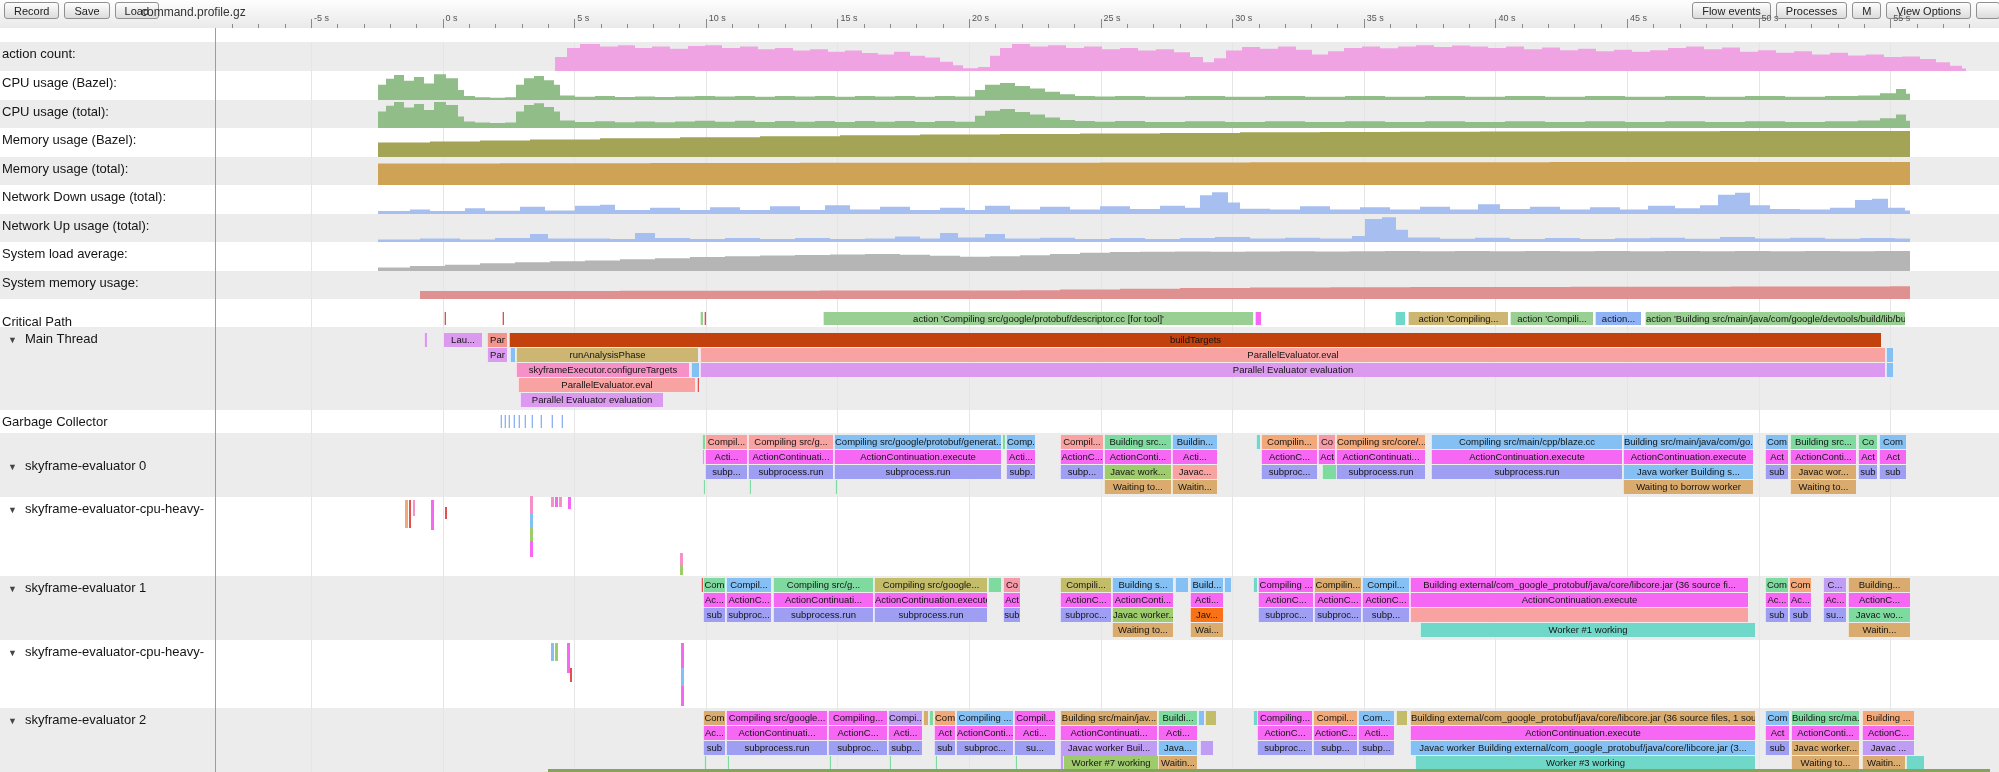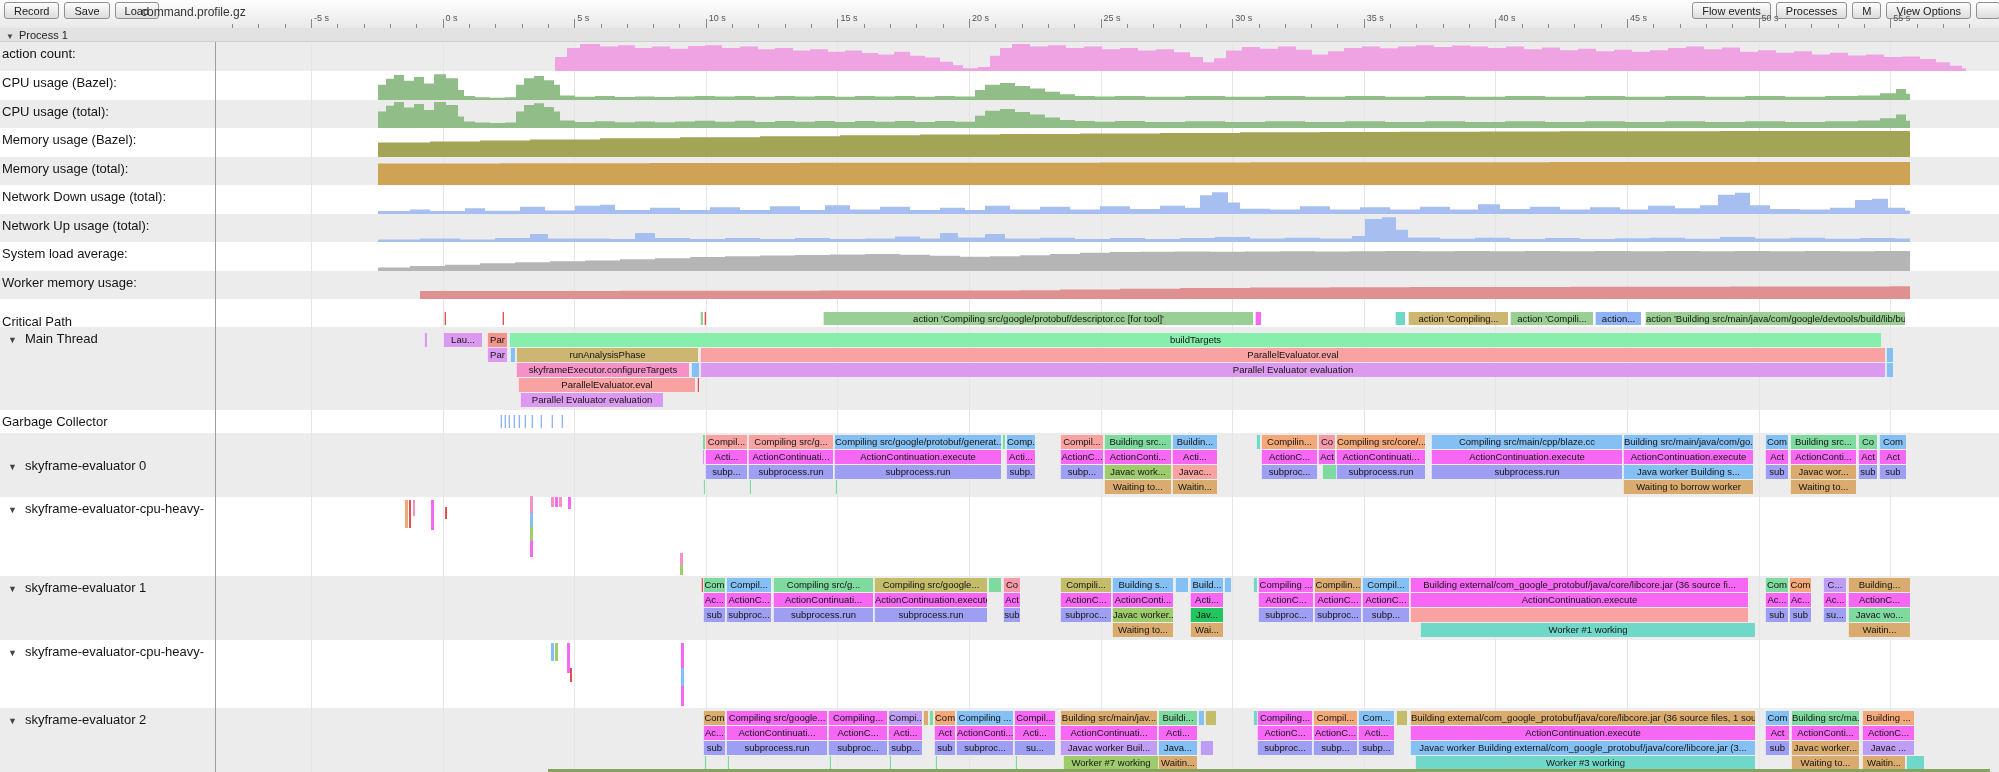--- a/index.html
+++ b/index.html
@@ -118,21 +118,20 @@
       <div class="rtick" style="left: 1568.92px; height: 4px;"></div>
       <div class="rtick" style="left: 1595.24px; height: 4px;"></div>
       <div class="rtick" style="left: 1621.56px; height: 4px;"></div>
       <div class="rtick" style="left: 1647.88px; height: 4px;"></div>
       <div class="rtick" style="left: 1674.2px; height: 9px;"></div>
       <div class="rlabel" style="left: 1677.2px;">55 s</div>
       <div class="rtick" style="left: 1700.52px; height: 4px;"></div>
       <div class="rtick" style="left: 1726.84px; height: 4px;"></div>
       <div class="rtick" style="left: 1753.16px; height: 4px;"></div>
     </div>
-  <div id="process-header"><span class="arr">▼</span><span>Process 1</span></div>
   <div class="layer" id="bands-layer">
       <div class="band" style="top: 42px; height: 29px; background: rgb(236, 236, 236);"></div>
       <div class="band" style="top: 71px; height: 29px; background: rgb(255, 255, 255);"></div>
       <div class="band" style="top: 100px; height: 28px; background: rgb(236, 236, 236);"></div>
       <div class="band" style="top: 128px; height: 29px; background: rgb(255, 255, 255);"></div>
       <div class="band" style="top: 157px; height: 28px; background: rgb(236, 236, 236);"></div>
       <div class="band" style="top: 185px; height: 29px; background: rgb(255, 255, 255);"></div>
       <div class="band" style="top: 214px; height: 28px; background: rgb(236, 236, 236);"></div>
       <div class="band" style="top: 242px; height: 29px; background: rgb(255, 255, 255);"></div>
       <div class="band" style="top: 271px; height: 28px; background: rgb(236, 236, 236);"></div>
@@ -195,21 +194,21 @@
       <div class="bar" style="left: 823px; top: 312px; width: 430px; height: 13px; line-height: 13px; background: rgb(153, 207, 146);">action 'Compiling src/google/protobuf/descriptor.cc [for tool]'</div>
       <div class="bar" style="left: 1255px; top: 312px; width: 6px; height: 13px; line-height: 13px; background: rgb(246, 104, 243);"></div>
       <div class="bar" style="left: 1395px; top: 312px; width: 10px; height: 13px; line-height: 13px; background: rgb(111, 216, 200);"></div>
       <div class="bar" style="left: 1408px; top: 312px; width: 100px; height: 13px; line-height: 13px; background: rgb(205, 182, 113);">action 'Compiling...</div>
       <div class="bar" style="left: 1510px; top: 312px; width: 83px; height: 13px; line-height: 13px; background: rgb(153, 207, 146);">action 'Compili...</div>
       <div class="bar" style="left: 1595px; top: 312px; width: 46px; height: 13px; line-height: 13px; background: rgb(143, 178, 245);">action...</div>
       <div class="bar" style="left: 1645px; top: 312px; width: 260px; height: 13px; line-height: 13px; background: rgb(153, 207, 146);">action 'Building src/main/java/com/google/devtools/build/lib/buildeventst...</div>
       <div class="bar" style="left: 424px; top: 333px; width: 3px; height: 14px; line-height: 14px; background: rgb(220, 153, 240);"></div>
       <div class="bar" style="left: 443px; top: 333px; width: 39px; height: 14px; line-height: 14px; background: rgb(220, 153, 240);">Lau...</div>
       <div class="bar" style="left: 487px; top: 333px; width: 20px; height: 14px; line-height: 14px; background: rgb(242, 147, 140);">Par</div>
-      <div class="bar" style="left: 509px; top: 333px; width: 1372px; height: 14px; line-height: 14px; background: #86efac;">buildTargets</div>
+      <div class="bar" style="left: 509px; top: 333px; width: 1372px; height: 14px; line-height: 14px; background: #c2410c;">buildTargets</div>
       <div class="bar" style="left: 487px; top: 348px; width: 20px; height: 14px; line-height: 14px; background: rgb(220, 153, 240);">Par</div>
       <div class="bar" style="left: 510px; top: 348px; width: 5px; height: 14px; line-height: 14px; background: rgb(132, 192, 244);"></div>
       <div class="bar" style="left: 516px; top: 348px; width: 182px; height: 14px; line-height: 14px; background: rgb(205, 182, 113);">runAnalysisPhase</div>
       <div class="bar" style="left: 700px; top: 348px; width: 1185px; height: 14px; line-height: 14px; background: rgb(248, 162, 162);">ParallelEvaluator.eval</div>
       <div class="bar" style="left: 1886px; top: 348px; width: 7px; height: 14px; line-height: 14px; background: rgb(132, 192, 244);"></div>
       <div class="bar" style="left: 516px; top: 363px; width: 173px; height: 14px; line-height: 14px; background: rgb(245, 145, 199);">skyframeExecutor.configureTargets</div>
       <div class="bar" style="left: 691px; top: 363px; width: 8px; height: 14px; line-height: 14px; background: rgb(132, 192, 244);"></div>
       <div class="bar" style="left: 700px; top: 363px; width: 1185px; height: 14px; line-height: 14px; background: rgb(220, 153, 240);">Parallel Evaluator evaluation</div>
       <div class="bar" style="left: 1886px; top: 363px; width: 7px; height: 14px; line-height: 14px; background: rgb(132, 192, 244);"></div>
       <div class="bar" style="left: 518px; top: 378px; width: 177px; height: 14px; line-height: 14px; background: rgb(248, 162, 162);">ParallelEvaluator.eval</div>
@@ -321,21 +320,21 @@
       <div class="bar" style="left: 1789px; top: 593px; width: 22px; height: 14px; line-height: 14px; background: rgb(246, 104, 243);">Ac...</div>
       <div class="bar" style="left: 1823px; top: 593px; width: 23px; height: 14px; line-height: 14px; background: rgb(246, 104, 243);">Ac...</div>
       <div class="bar" style="left: 1848px; top: 593px; width: 62px; height: 14px; line-height: 14px; background: rgb(246, 104, 243);">ActionC...</div>
       <div class="bar" style="left: 703px; top: 608px; width: 22px; height: 14px; line-height: 14px; background: rgb(158, 158, 242);">sub</div>
       <div class="bar" style="left: 726px; top: 608px; width: 45px; height: 14px; line-height: 14px; background: rgb(158, 158, 242);">subproc...</div>
       <div class="bar" style="left: 773px; top: 608px; width: 100px; height: 14px; line-height: 14px; background: rgb(158, 158, 242);">subprocess.run</div>
       <div class="bar" style="left: 874px; top: 608px; width: 113px; height: 14px; line-height: 14px; background: rgb(158, 158, 242);">subprocess.run</div>
       <div class="bar" style="left: 1003px; top: 608px; width: 17px; height: 14px; line-height: 14px; background: rgb(158, 158, 242);">sub</div>
       <div class="bar" style="left: 1060px; top: 608px; width: 51px; height: 14px; line-height: 14px; background: rgb(158, 158, 242);">subproc...</div>
       <div class="bar" style="left: 1112px; top: 608px; width: 61px; height: 14px; line-height: 14px; background: rgb(158, 203, 107);">Javac worker...</div>
-      <div class="bar" style="left: 1190px; top: 608px; width: 33px; height: 14px; line-height: 14px; background: #22c55e;">Jav...</div>
+      <div class="bar" style="left: 1190px; top: 608px; width: 33px; height: 14px; line-height: 14px; background: #f97316;">Jav...</div>
       <div class="bar" style="left: 1258px; top: 608px; width: 55px; height: 14px; line-height: 14px; background: rgb(158, 158, 242);">subproc...</div>
       <div class="bar" style="left: 1314px; top: 608px; width: 47px; height: 14px; line-height: 14px; background: rgb(158, 158, 242);">subproc...</div>
       <div class="bar" style="left: 1362px; top: 608px; width: 47px; height: 14px; line-height: 14px; background: rgb(158, 158, 242);">subp...</div>
       <div class="bar" style="left: 1410px; top: 608px; width: 338px; height: 14px; line-height: 14px; background: rgb(248, 162, 162);"></div>
       <div class="bar" style="left: 1765px; top: 608px; width: 23px; height: 14px; line-height: 14px; background: rgb(158, 158, 242);">sub</div>
       <div class="bar" style="left: 1789px; top: 608px; width: 22px; height: 14px; line-height: 14px; background: rgb(158, 158, 242);">sub</div>
       <div class="bar" style="left: 1823px; top: 608px; width: 23px; height: 14px; line-height: 14px; background: rgb(158, 158, 242);">su...</div>
       <div class="bar" style="left: 1848px; top: 608px; width: 62px; height: 14px; line-height: 14px; background: rgb(126, 218, 159);">Javac wo...</div>
       <div class="bar" style="left: 1112px; top: 623px; width: 61px; height: 14px; line-height: 14px; background: rgb(217, 171, 110);">Waiting to...</div>
       <div class="bar" style="left: 1190px; top: 623px; width: 33px; height: 14px; line-height: 14px; background: rgb(217, 171, 110);">Wai...</div>
@@ -379,21 +378,21 @@
       <div class="bar" style="left: 1765px; top: 726px; width: 24px; height: 14px; line-height: 14px; background: rgb(246, 104, 243);">Act</div>
       <div class="bar" style="left: 1791px; top: 726px; width: 68px; height: 14px; line-height: 14px; background: rgb(246, 104, 243);">ActionConti...</div>
       <div class="bar" style="left: 1862px; top: 726px; width: 52px; height: 14px; line-height: 14px; background: rgb(246, 104, 243);">ActionC...</div>
       <div class="bar" style="left: 703px; top: 741px; width: 22px; height: 14px; line-height: 14px; background: rgb(158, 158, 242);">sub</div>
       <div class="bar" style="left: 726px; top: 741px; width: 101px; height: 14px; line-height: 14px; background: rgb(158, 158, 242);">subprocess.run</div>
       <div class="bar" style="left: 828px; top: 741px; width: 59px; height: 14px; line-height: 14px; background: rgb(158, 158, 242);">subproc...</div>
       <div class="bar" style="left: 888px; top: 741px; width: 34px; height: 14px; line-height: 14px; background: rgb(158, 158, 242);">subp...</div>
       <div class="bar" style="left: 934px; top: 741px; width: 21px; height: 14px; line-height: 14px; background: rgb(158, 158, 242);">sub</div>
       <div class="bar" style="left: 956px; top: 741px; width: 57px; height: 14px; line-height: 14px; background: rgb(158, 158, 242);">subproc...</div>
       <div class="bar" style="left: 1014px; top: 741px; width: 41px; height: 14px; line-height: 14px; background: rgb(158, 158, 242);">su...</div>
-      <div class="bar" style="left: 1060px; top: 741px; width: 97px; height: 14px; line-height: 14px; background: rgb(192, 157, 245);">Javac worker Buil...</div>
+      <div class="bar" style="left: 1060px; top: 741px; width: 97px; height: 28px; line-height: 14px; background: rgb(192, 157, 245);">Javac worker Buil...</div>
       <div class="bar" style="left: 1158px; top: 741px; width: 39px; height: 14px; line-height: 14px; background: rgb(132, 192, 244);">Java...</div>
       <div class="bar" style="left: 1200px; top: 741px; width: 13px; height: 14px; line-height: 14px; background: rgb(192, 157, 245);"></div>
       <div class="bar" style="left: 1257px; top: 741px; width: 55px; height: 14px; line-height: 14px; background: rgb(158, 158, 242);">subproc...</div>
       <div class="bar" style="left: 1313px; top: 741px; width: 44px; height: 14px; line-height: 14px; background: rgb(158, 158, 242);">subp...</div>
       <div class="bar" style="left: 1358px; top: 741px; width: 36px; height: 14px; line-height: 14px; background: rgb(158, 158, 242);">subp...</div>
       <div class="bar" style="left: 1410px; top: 741px; width: 345px; height: 14px; line-height: 14px; background: rgb(132, 192, 244);">Javac worker Building external/com_google_protobuf/java/core/libcore.jar (3...</div>
       <div class="bar" style="left: 1765px; top: 741px; width: 24px; height: 14px; line-height: 14px; background: rgb(158, 158, 242);">sub</div>
       <div class="bar" style="left: 1791px; top: 741px; width: 68px; height: 14px; line-height: 14px; background: rgb(217, 171, 110);">Javac worker...</div>
       <div class="bar" style="left: 1862px; top: 741px; width: 52px; height: 14px; line-height: 14px; background: rgb(192, 157, 245);">Javac ...</div>
       <div class="bar" style="left: 704px; top: 756px; width: 2px; height: 14px; line-height: 14px; background: rgb(126, 218, 159);"></div>
@@ -434,21 +433,21 @@
     </div>
   <div class="layer" id="labels-layer">
       <div class="tlabel" style="top: 46px; left: 2px;"><span>action count:</span></div>
       <div class="tlabel" style="top: 75px; left: 2px;"><span>CPU usage (Bazel):</span></div>
       <div class="tlabel" style="top: 104px; left: 2px;"><span>CPU usage (total):</span></div>
       <div class="tlabel" style="top: 132px; left: 2px;"><span>Memory usage (Bazel):</span></div>
       <div class="tlabel" style="top: 161px; left: 2px;"><span>Memory usage (total):</span></div>
       <div class="tlabel" style="top: 189px; left: 2px;"><span>Network Down usage (total):</span></div>
       <div class="tlabel" style="top: 218px; left: 2px;"><span>Network Up usage (total):</span></div>
       <div class="tlabel" style="top: 246px; left: 2px;"><span>System load average:</span></div>
-      <div class="tlabel" style="top: 275px; left: 2px;"><span>Worker memory usage:</span></div>
+      <div class="tlabel" style="top: 275px; left: 2px;"><span>System memory usage:</span></div>
       <div class="tlabel" style="top: 314px; left: 2px;"><span>Critical Path</span></div>
       <div class="tlabel" style="top: 331px; left: 8px;"><span class="arr">▼</span><span>Main Thread</span></div>
       <div class="tlabel" style="top: 414px; left: 2px;"><span>Garbage Collector</span></div>
       <div class="tlabel" style="top: 437px; left: 8px; margin-top: 21px;"><span class="arr">▼</span><span>skyframe-evaluator 0</span></div>
       <div class="tlabel" style="top: 501px; left: 8px;"><span class="arr">▼</span><span>skyframe-evaluator-cpu-heavy-</span></div>
       <div class="tlabel" style="top: 580px; left: 8px;"><span class="arr">▼</span><span>skyframe-evaluator 1</span></div>
       <div class="tlabel" style="top: 644px; left: 8px;"><span class="arr">▼</span><span>skyframe-evaluator-cpu-heavy-</span></div>
       <div class="tlabel" style="top: 712px; left: 8px;"><span class="arr">▼</span><span>skyframe-evaluator 2</span></div>
     </div>
   <div id="gutter-sep"></div>

